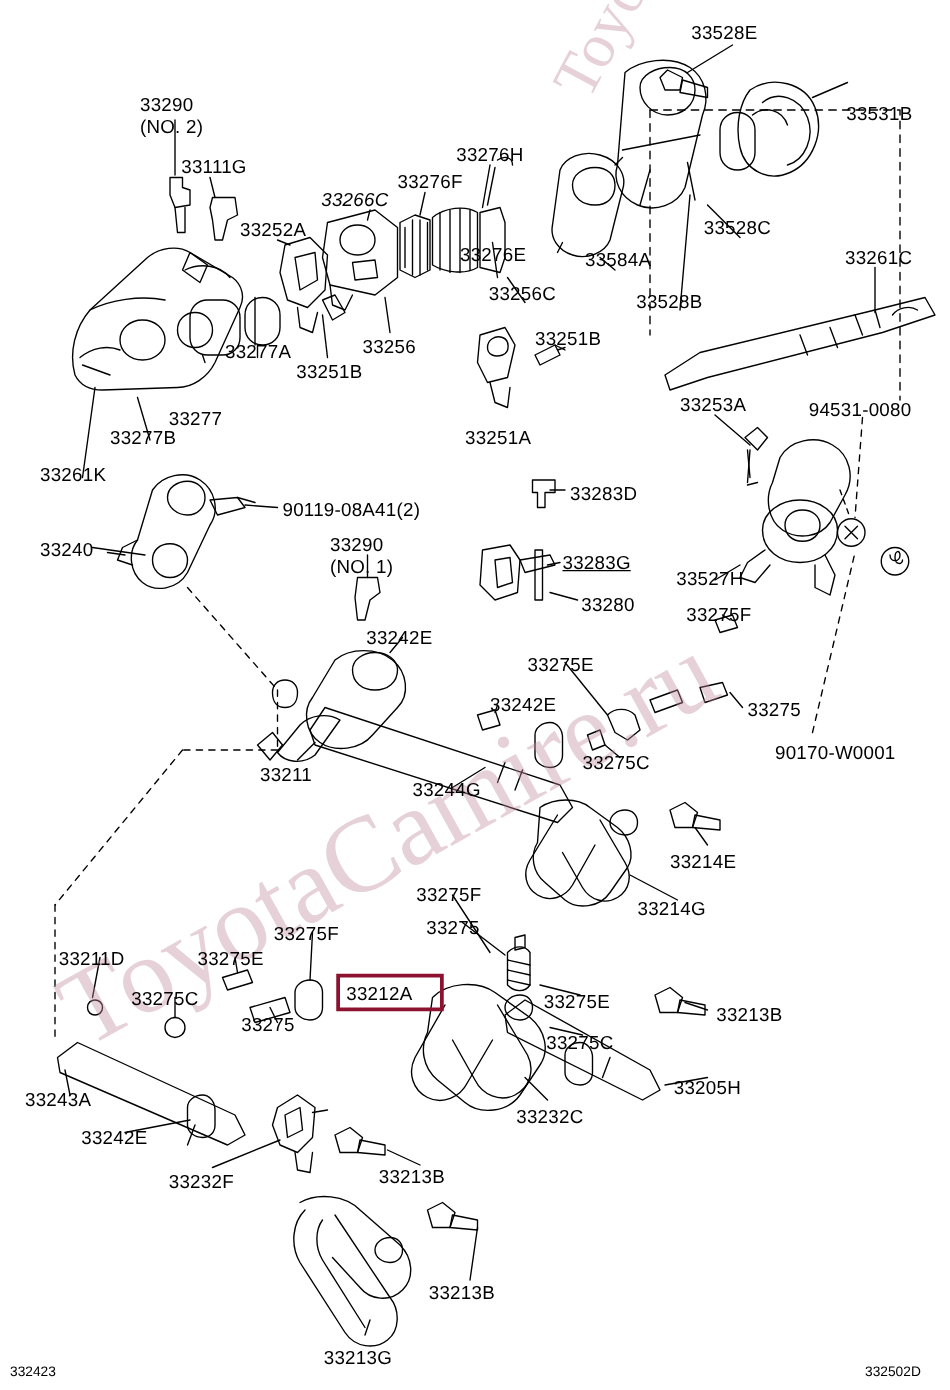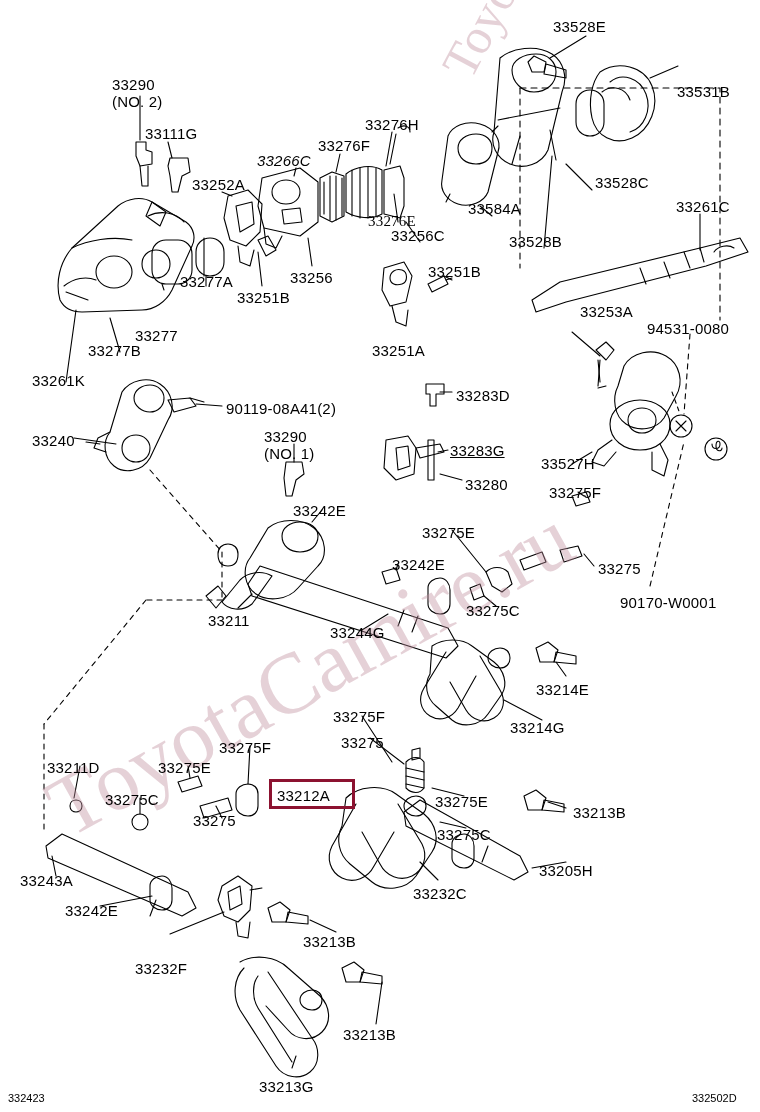--- a/index.html
+++ b/index.html
@@ -319,32 +319,32 @@
 
   <div id="labels">
       <div class="lbl" style="left: 553px; top: 18px;"><span>33528E</span></div>
       <div class="lbl" style="left: 677px; top: 50px; margin-top: 33px;"><span>33531B</span></div>
       <div class="lbl" style="left: 112px; top: 76px;"><span>33290</span><div class="sub" style="text-align: center;">(NO. 2)</div></div>
       <div class="lbl" style="left: 145px; top: 125px;"><span>33111G</span></div>
       <div class="lbl" style="left: 365px; top: 116px;"><span>33276H</span></div>
       <div class="lbl" style="left: 318px; top: 137px;"><span>33276F</span></div>
       <div class="lbl" style="left: 257px; top: 152px; font-style: italic;"><span>33266C</span></div>
       <div class="lbl" style="left: 192px; top: 176px;"><span>33252A</span></div>
-      <div class="lbl" style="left: 563px; top: 174px; margin-left: 32px;"><span>33528C</span></div>
+      <div class="lbl" style="left: 563px; top: 174px;"><span>33528C</span></div>
       <div class="lbl" style="left: 676px; top: 198px;"><span>33261C</span></div>
-      <div class="lbl" style="left: 368px; top: 213px; font-family: Liberation Serif, serif;"><span>33276E</span></div>
+      <div class="lbl" style="left: 368px; top: 196px;"><span>33276E</span></div>
       <div class="lbl" style="left: 468px; top: 200px;"><span>33584A</span></div>
       <div class="lbl" style="left: 391px; top: 227px;"><span>33256C</span></div>
       <div class="lbl" style="left: 509px; top: 233px;"><span>33528B</span></div>
       <div class="lbl" style="left: 290px; top: 255px; margin-top: 14px;"><span>33256</span></div>
       <div class="lbl" style="left: 428px; top: 263px;"><span>33251B</span></div>
       <div class="lbl" style="left: 180px; top: 273px;"><span>33277A</span></div>
       <div class="lbl" style="left: 237px; top: 289px;"><span>33251B</span></div>
       <div class="lbl" style="left: 135px; top: 292px; margin-top: 35px;"><span>33277</span></div>
-      <div class="lbl" style="left: 544px; top: 303px; margin-left: 36px;"><span>33253A</span></div>
+      <div class="lbl" style="left: 544px; top: 316px;"><span>33253A</span></div>
       <div class="lbl" style="left: 647px; top: 320px;"><span>94531-0080</span></div>
       <div class="lbl" style="left: 372px; top: 342px;"><span>33251A</span></div>
       <div class="lbl" style="left: 88px; top: 342px;"><span>33277B</span></div>
       <div class="lbl" style="left: 32px; top: 372px;"><span>33261K</span></div>
       <div class="lbl" style="left: 456px; top: 387px;"><span>33283D</span></div>
       <div class="lbl" style="left: 226px; top: 400px;"><span>90119-08A41(2)</span></div>
       <div class="lbl" style="left: 264px; top: 428px;"><span>33290</span><div class="sub" style="text-align: center;">(NO. 1)</div></div>
       <div class="lbl" style="left: 32px; top: 432px;"><span>33240</span></div>
       <div class="lbl" style="left: 450px; top: 442px; text-decoration: underline;"><span>33283G</span></div>
       <div class="lbl" style="left: 541px; top: 455px;"><span>33527H</span></div>
@@ -368,21 +368,21 @@
       <div class="lbl" style="left: 435px; top: 793px;"><span>33275E</span></div>
       <div class="lbl" style="left: 573px; top: 804px;"><span>33213B</span></div>
       <div class="lbl" style="left: 105px; top: 791px;"><span>33275C</span></div>
       <div class="lbl" style="left: 277px; top: 787px; text-align: center;"><span>33212A</span></div>
       <div class="lbl" style="left: 437px; top: 826px;"><span>33275C</span></div>
       <div class="lbl" style="left: 193px; top: 812px;"><span>33275</span></div>
       <div class="lbl" style="left: 539px; top: 862px;"><span>33205H</span></div>
       <div class="lbl" style="left: 20px; top: 872px;"><span>33243A</span></div>
       <div class="lbl" style="left: 413px; top: 885px;"><span>33232C</span></div>
       <div class="lbl" style="left: 65px; top: 902px;"><span>33242E</span></div>
-      <div class="lbl" style="left: 135px; top: 960px; text-align: right;"><span>33232F</span></div>
+      <div class="lbl" style="left: 135px; top: 937px; text-align: right;"><span>33232F</span></div>
       <div class="lbl" style="left: 303px; top: 933px;"><span>33213B</span></div>
       <div class="lbl" style="left: 343px; top: 1026px;"><span>33213B</span></div>
       <div class="lbl" style="left: 259px; top: 1078px;"><span>33213G</span></div>
     </div>
 
   <div class="corner" style="left:8px; top:1092px;">332423</div>
   <div class="corner" style="left:692px; top:1092px;">332502D</div>
 
 </div>
 

